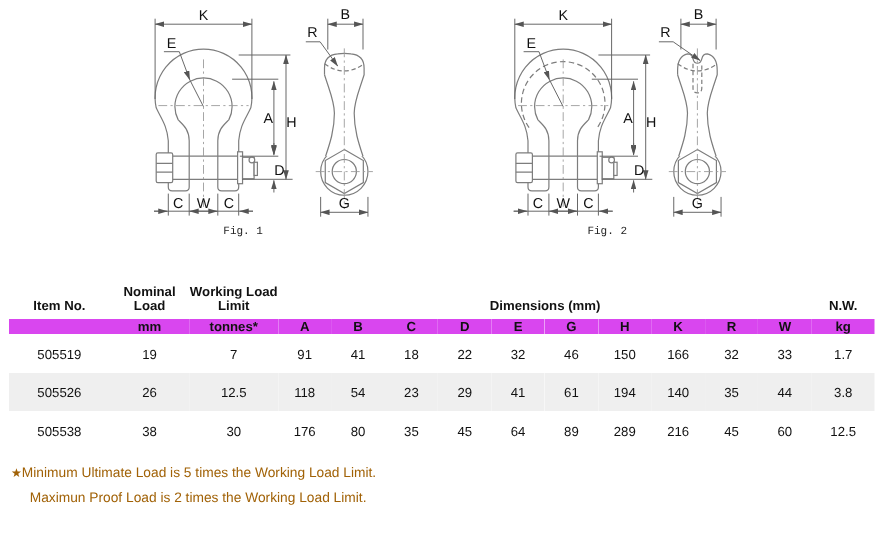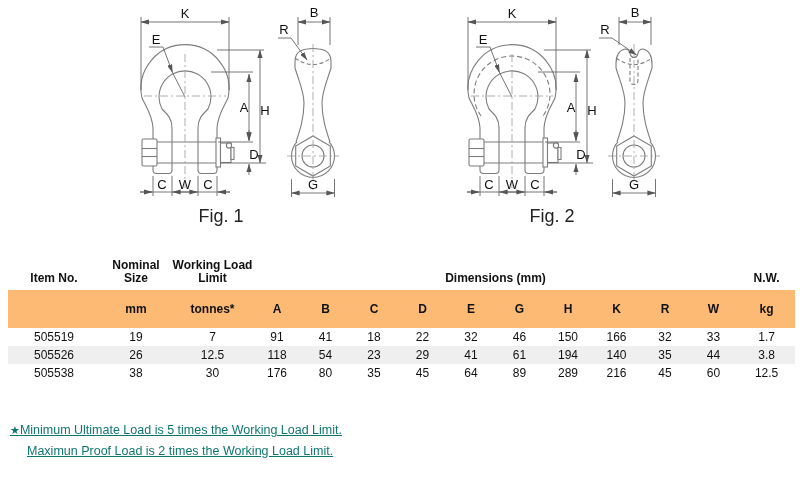--- a/index.html
+++ b/index.html
@@ -1,33 +1,33 @@
 <!DOCTYPE html>
 <html><head>
 <meta charset="utf-8">
 <style>
   html,body{margin:0;padding:0;background:#fff;}
   .page{position:relative;width:800px;height:502px;background:#fff;overflow:hidden;
         font-family:"Liberation Sans",sans-serif;color:#111;}
   .figsvg{position:absolute;top:0;}
   .caption{position:absolute;top:206px;width:72px;text-align:center;
-           font-size:18px;color:#222;}
+           font-size:10px;color:#222;font-family:Liberation Mono, monospace;}
   
   .spec{position:absolute;left:8px;top:248px;width:787px;border-collapse:collapse;
         table-layout:fixed;}
   .spec th,.spec td{padding:0;text-align:center;font-size:12px;font-weight:400;
         white-space:nowrap;overflow:hidden;}
   .spec thead tr.h1 th{vertical-align:bottom;padding-bottom:5px;font-weight:700;
         line-height:13px;height:37px;}
-  .spec thead tr.h2 th{height:38px;font-weight:700;background:#fdba74;}
-  .spec tbody tr{height:18px;}
+  .spec thead tr.h2 th{height:14px;font-weight:700;background:#d946ef;}
+  .spec tbody tr{height:35px;}
   .spec tbody tr:nth-child(even){background:#efefef;}
   
   .notes{position:absolute;left:10px;top:420px;}
-  .note{font-size:12.5px;line-height:20.5px;color:#0f766e;text-decoration:underline;}
+  .note{font-size:12.5px;line-height:20.5px;color:#a16207;}
   .note .bullet{font-size:11px;}
   .note.indent{padding-left:17px;}
   svg text{font-family:"Liberation Sans",sans-serif;font-size:13px;fill:#111;}
   .defs{position:absolute;width:0;height:0;}
 </style>
 </head>
 <body>
 
 <div class="page">
 
@@ -235,21 +235,21 @@
       <col style="width:49px">
         <col style="width:48px">
         <col style="width:49px">
         <col style="width:48px">
         <col style="width:49px">
       <col style="width:57px">
     </colgroup>
     <thead>
       <tr class="h1">
         <th>Item No.</th>
-        <th style="white-space:normal">Nominal Size</th>
+        <th style="white-space:normal">Nominal Load</th>
         <th style="white-space:normal">Working Load Limit</th>
         <th colspan="10">Dimensions (mm)</th>
         <th>N.W.</th>
       </tr>
       <tr class="h2">
         <th></th>
         <th>mm</th>
         <th>tonnes*</th>
         <th>A</th>
         <th>B</th>

